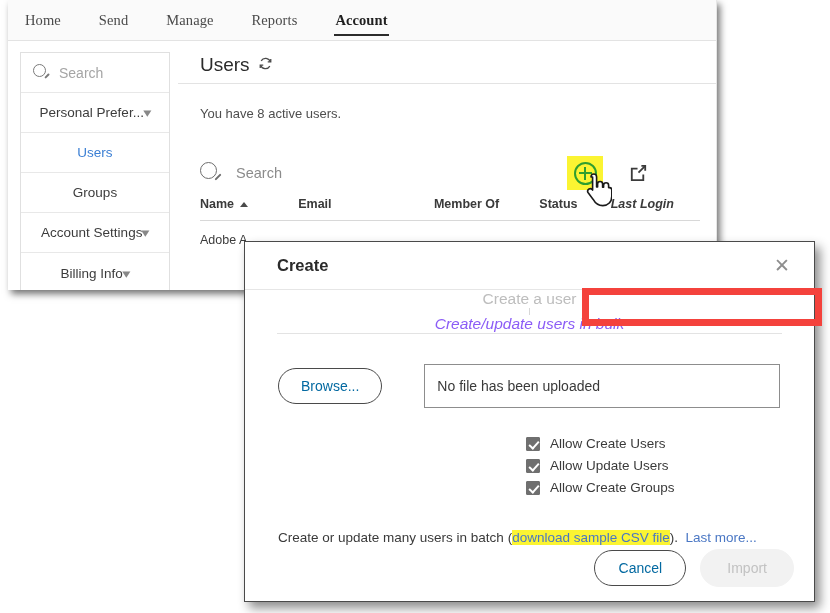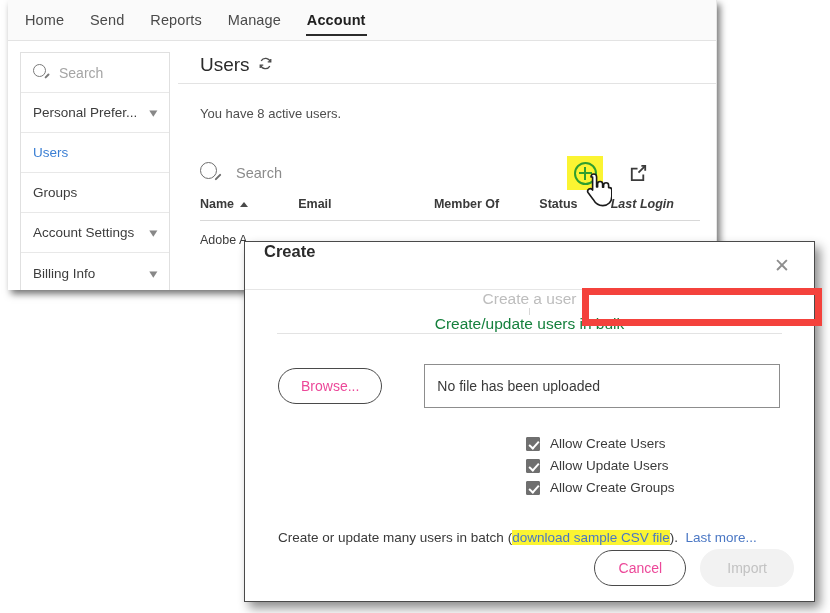--- a/index.html
+++ b/index.html
@@ -19,21 +19,21 @@
     box-shadow: 3px 4px 7px rgba(0,0,0,0.55);
     overflow: hidden;
     border-right: 1px solid #e6e6e6;
   }
   
   .topnav {
     position: absolute; left:0; top:0; width:100%; height:40px;
     background:#fafafa;
     display:flex; align-items:flex-start; padding-left:6px;
   }
-  .nav-links { display:flex; align-items:center; gap:4px; height:40px; }
+  .nav-links { display:flex; align-items:center; gap:16px; height:40px;font-family:Liberation Serif, serif; }
   .nav-link {
     font-size:14.5px; color:#4a4a4a; padding:0 11px; height:40px;
     display:flex; align-items:center; position:relative; cursor:pointer;
     letter-spacing:.1px;
   }
   .nav-link.active { color:#1f1f1f; font-weight:600; }
   .nav-link.active::after {
     content:""; position:absolute; left:10px; right:10px; bottom:4px;
     height:2px; background:#2b2b2b;
   }
@@ -51,21 +51,21 @@
   }
 
   
   .sidebar {
     position:absolute; left:12px; top:52px; width:150px;
     border:1px solid #e0e0e0; background:#fff;
   }
   .side-row {
     height:40px; display:flex; align-items:center; padding:0 12px;
     border-bottom:1px solid #e8e8e8; font-size:13.5px; color:#3c3c3c;
-    cursor:pointer; justify-content:space-between;
+    cursor:pointer; justify-content:center;
   }
   .side-row:last-child{ border-bottom:none; }
   .side-row.active { color:#3b7fd4; }
   .side-row .chev {
     color:#888; font-size:13px; line-height:1; transform:scaleX(1.25);
   }
   .side-search { gap:9px; justify-content:flex-start; }
   .side-search .sr-label { color:#a5a5a5; font-size:14px; }
 
   
@@ -137,52 +137,52 @@
   }
 
   
   .modal {
     position:absolute; left:244px; top:241px; width:571px; height:361px;
     background:#ffffff; border:1px solid #4a4a4a;
     box-shadow: 5px 6px 10px rgba(0,0,0,0.45);
     z-index: 20;
   }
   .modal-head {
-    position:relative; height:48px; display:flex; 
-    padding-left:19px; border-bottom:1px solid #e6e6e6;
+    position:relative; height:48px; display:flex; align-items:center;
+    padding-left:32px; border-bottom:1px solid #e6e6e6;
   }
   .modal-title { font-size:16.5px; font-weight:bold; color:#2b2b2b; }
   .modal-close {
     position:absolute; right:22px; top:14px; width:20px; height:20px;
     color:#8e8e8e; font-size:19px; line-height:20px; text-align:center; cursor:pointer;
     font-family:"Liberation Sans", sans-serif;
   }
   .tabs {
     position:relative; height:44px; display:flex; align-items:center;
     border-bottom:1px solid #e3e3e3; margin:0 32px;flex-direction:column;
   }
   .tab {
     flex:1; text-align:center; font-size:15.5px; color:#bdbdbd; cursor:pointer;
   }
-  .tab.sel { color:#15803d; }
+  .tab.sel { color:#8b5cf6;font-style:italic; }
   .tab-div {
     width:1px; height:26px; background:#d7d7d7;
   }
   .tab-hl-box {
     position:absolute; left:305px; top:-2px; width:240px; height:38px;
     border:7px solid #f4423c; background:transparent; z-index:5; pointer-events:none;
   }
   .tab-wrap-right { position:relative; flex:1; display:flex; justify-content:center; }
 
   .upload-row {
     display:flex; align-items:center; gap:42px; padding:30px 0 0 33px;
   }
   .btn-pill {
     border:1.4px solid #4a4a4a; border-radius:19px; background:#fff;
-    padding:9px 22px; font-size:14px; color:#ec4899; cursor:pointer;
+    padding:9px 22px; font-size:14px; color:#0369a1; cursor:pointer;
     min-width:92px; text-align:center;
   }
   .file-box {
     width:356px; height:44px; border:1px solid #8d8d8d; background:#fff;
     display:flex; align-items:center; padding-left:12px;
     font-size:14px; color:#3a3a3a;
   }
   .checks { padding:28px 0 0 281px; }
   .chk-row {
     display:flex; align-items:center; gap:10px; margin-bottom:7px;
@@ -214,22 +214,22 @@
 <body>
 
 <div id="root">
 
   <div class="app-shot">
 
     <div class="topnav">
       <div class="nav-links">
         <div class="nav-link">Home</div>
         <div class="nav-link">Send</div>
+        <div class="nav-link">Manage</div>
         <div class="nav-link">Reports</div>
-        <div class="nav-link">Manage</div>
         <div class="nav-link active">Account</div>
       </div>
     </div>
     <div class="topnav-rule"></div>
 
     <div class="sidebar">
       <div class="side-row side-search">
         <span class="mag" style="width:17px;height:17px;color:#7a7a7a;">
           <span class="ring" style="width:13px;height:13px;"></span>
           <span class="stem" style="left:11px;top:11px;width:6px;height:1.8px;"></span>

